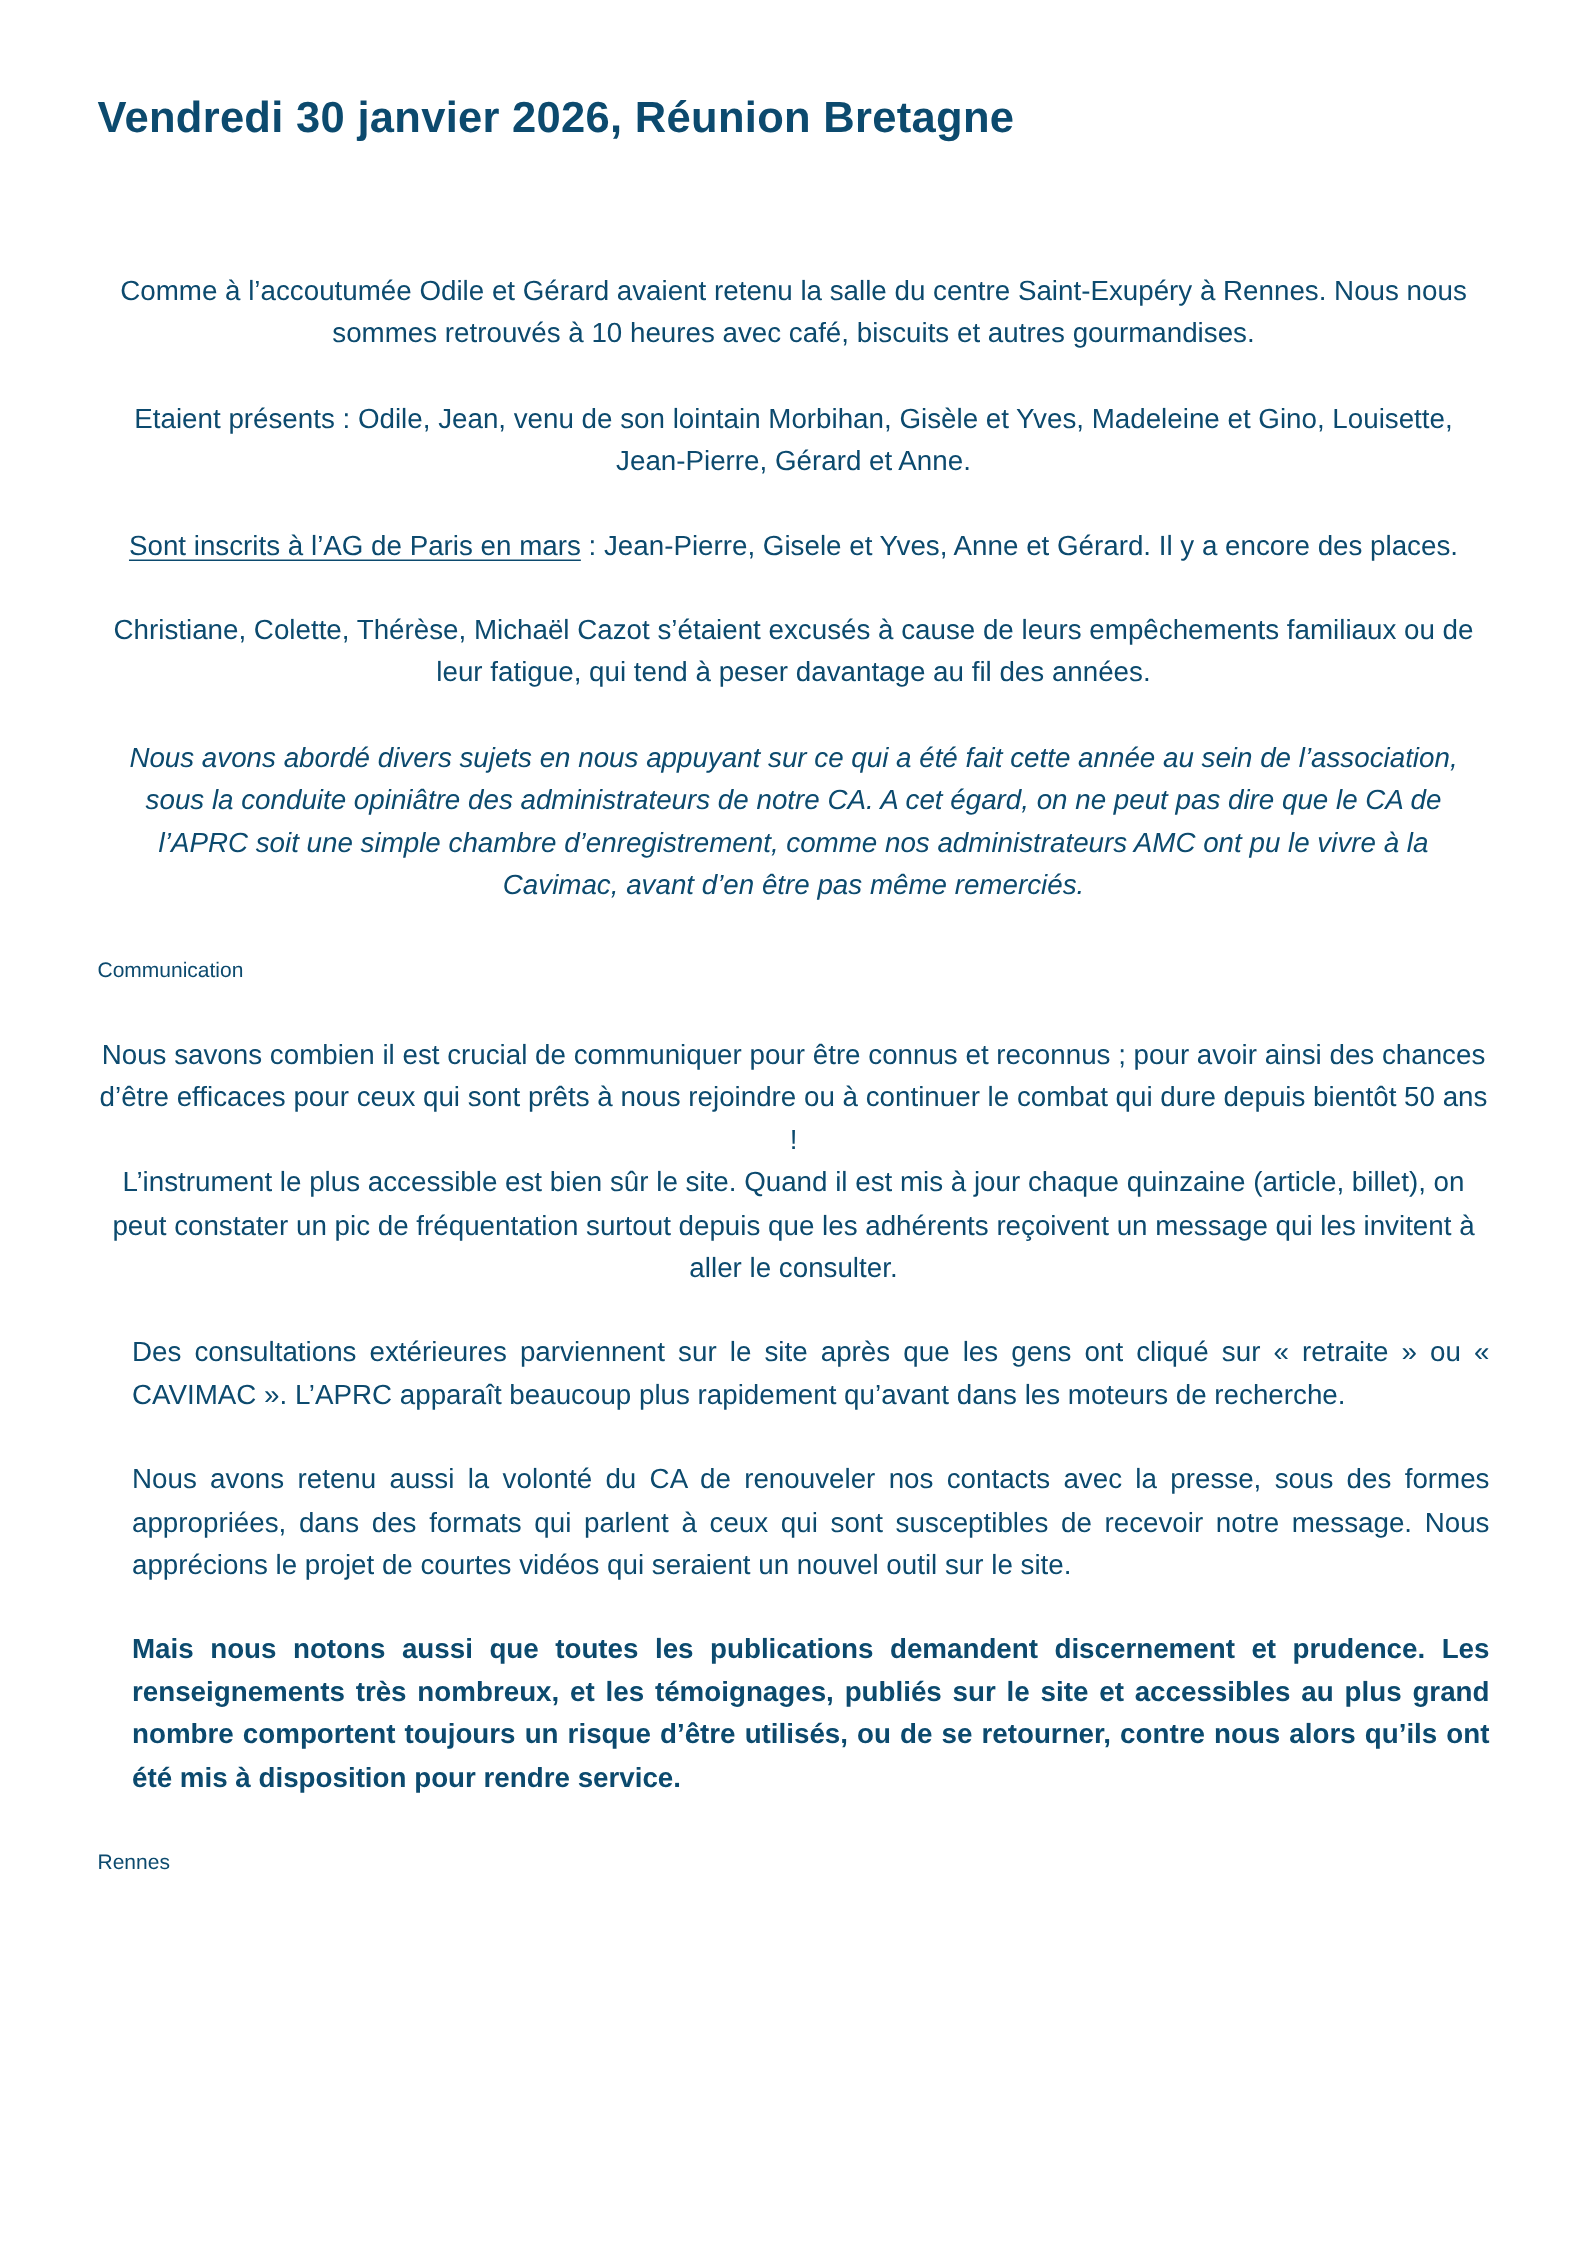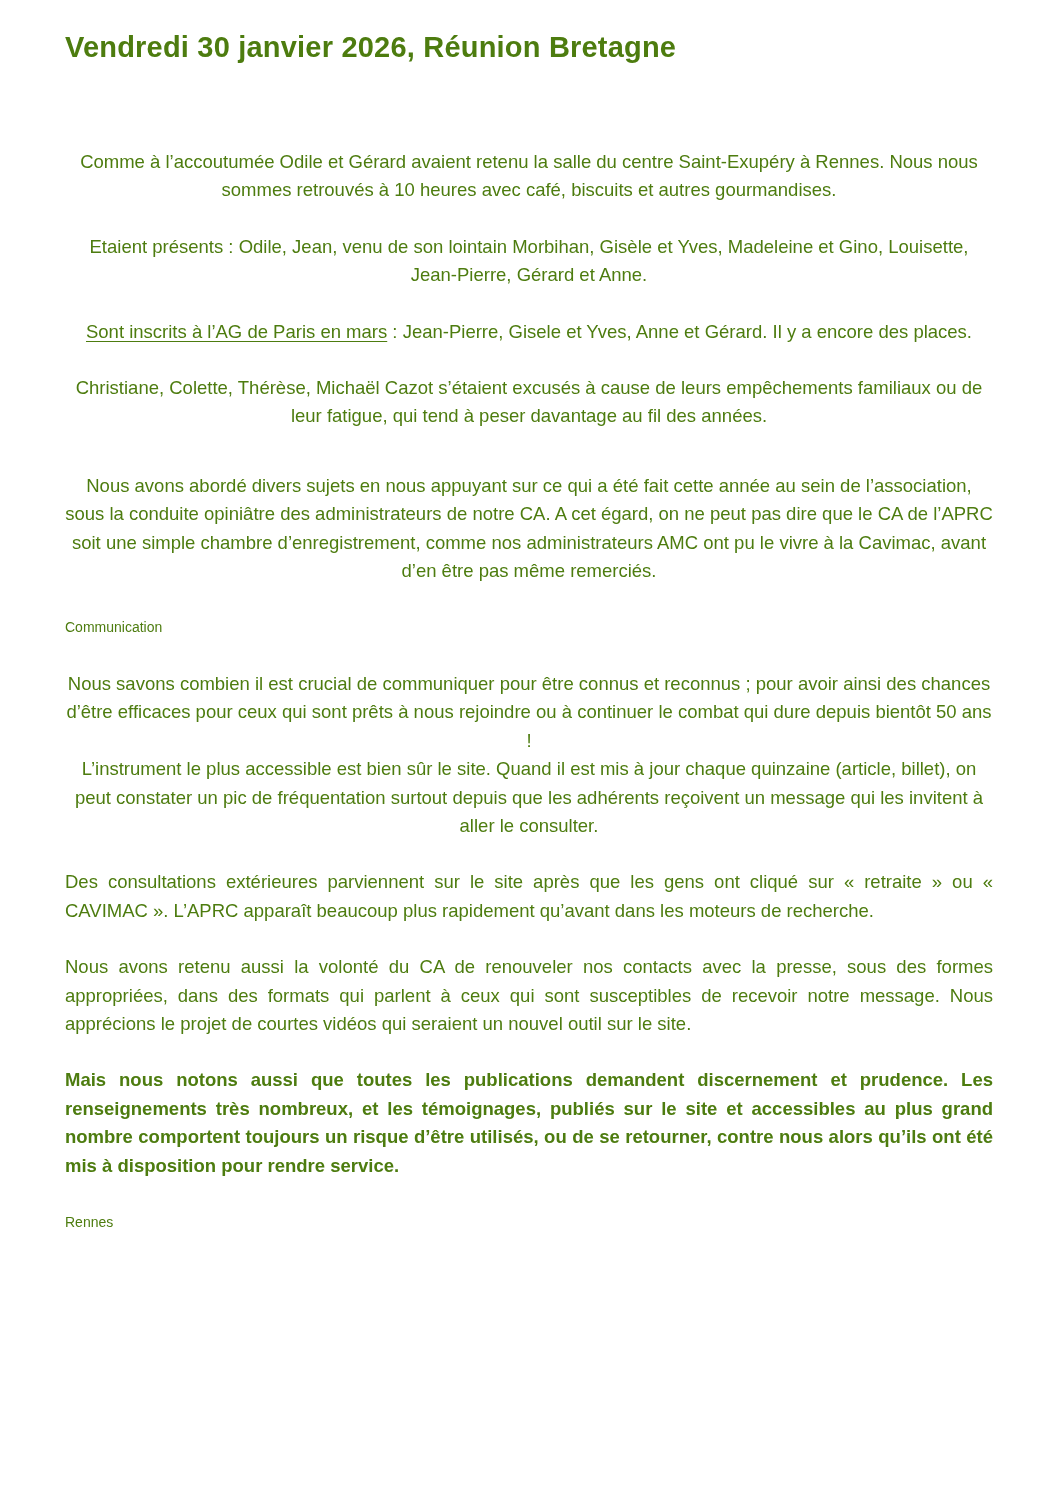--- a/index.html
+++ b/index.html
@@ -2,41 +2,41 @@
 <html><head>
 <meta charset="utf-8">
 <style>
   html, body { margin: 0; padding: 0; background: #ffffff; }
   .page {
     position: relative;
     width: 1058px;
     height: 1497px;
     background: #ffffff;
     box-sizing: border-box;
-    padding: 28px 65px 40px 65px;
+    padding: 60px 65px 40px 65px;
     font-family: "Liberation Sans", sans-serif;
-    color: #4d7c0f;
+    color: #0c4a6e;
     overflow: hidden;
   }
   .doc-title {
     font-size: 29px;
     font-weight: bold;
     line-height: 38px;
     margin: 0 0 82px 0;
     letter-spacing: 0.2px;
   }
   .para {
     font-size: 18.5px;
     line-height: 28.4px;
     margin: 0 0 28px 0;
     text-align: center;
   }
-  .para.justify { text-align: justify; }
+  .para.justify { text-align: justify; margin-left: 23px; }
   .para.bold { font-weight: bold; }
-  .para.extra-gap { margin-top: 41px; }
+  .para.extra-gap { margin-top: 28px; font-style: italic; }
   .section-heading {
     font-size: 14px;
     font-weight: normal;
     line-height: 28.4px;
     margin: 0 0 28px 0;
   }
   .u { text-decoration: underline; text-underline-offset: 3px; }
 </style>
 </head>
 <body>

